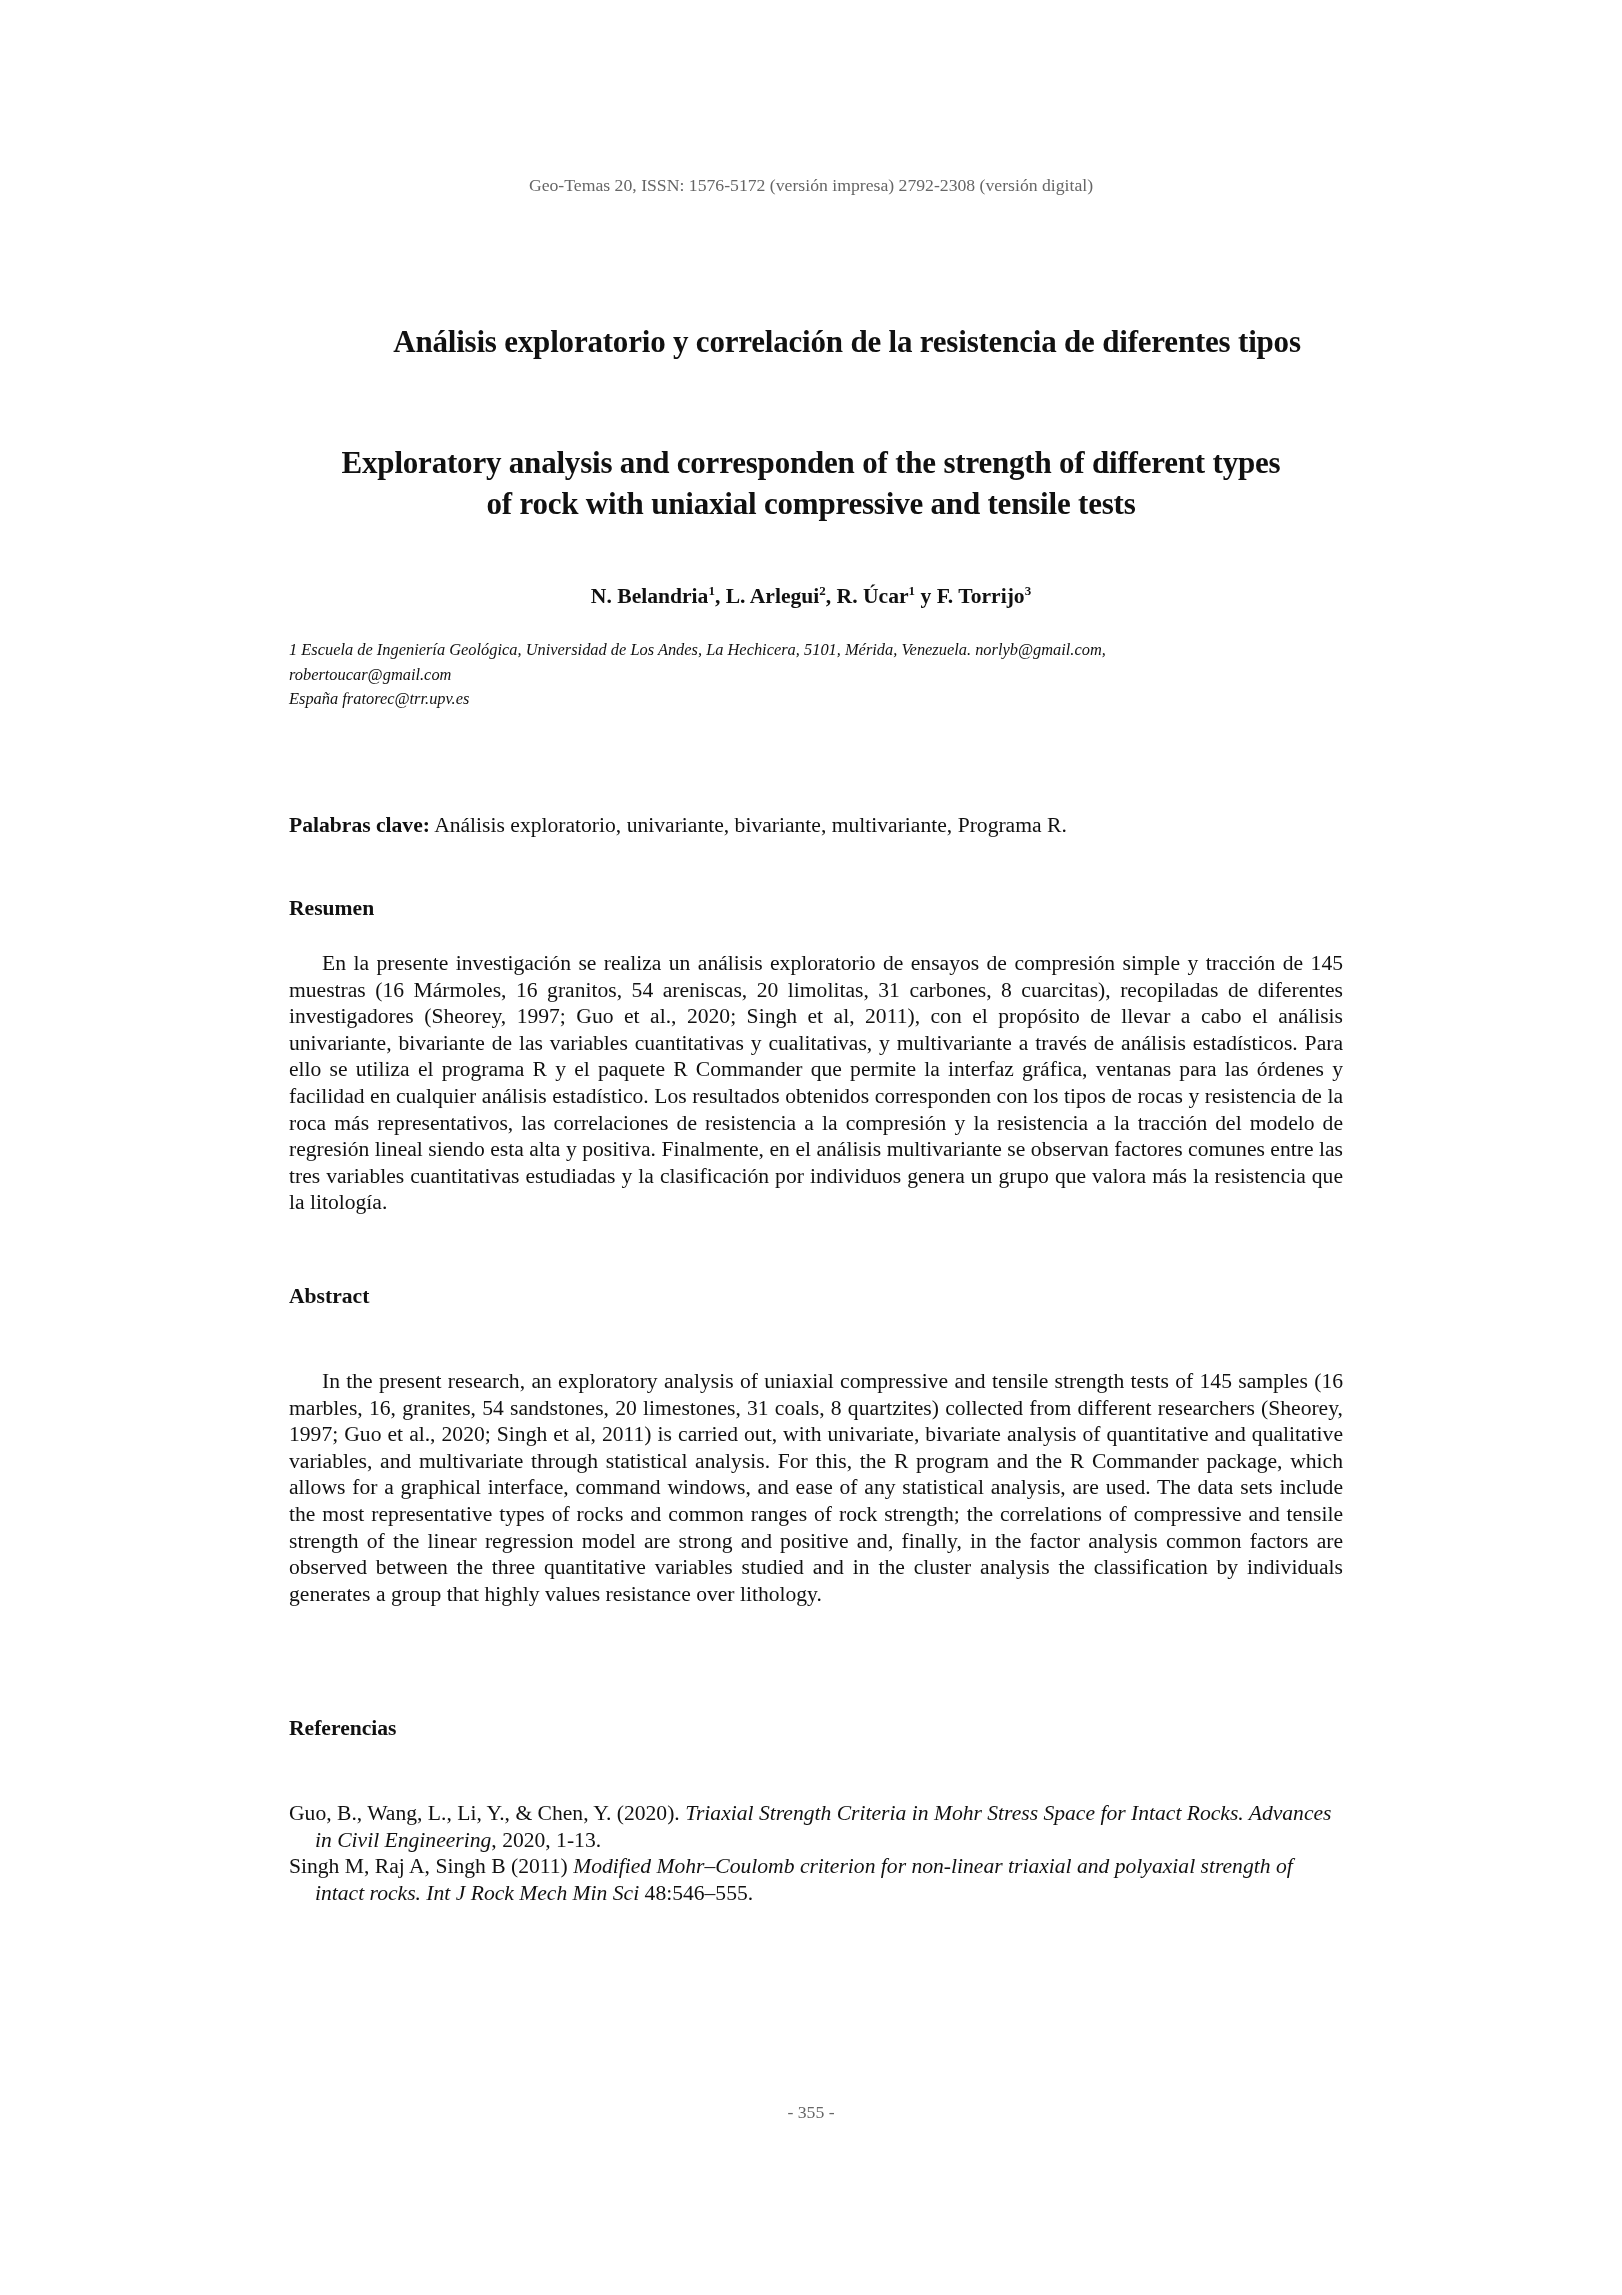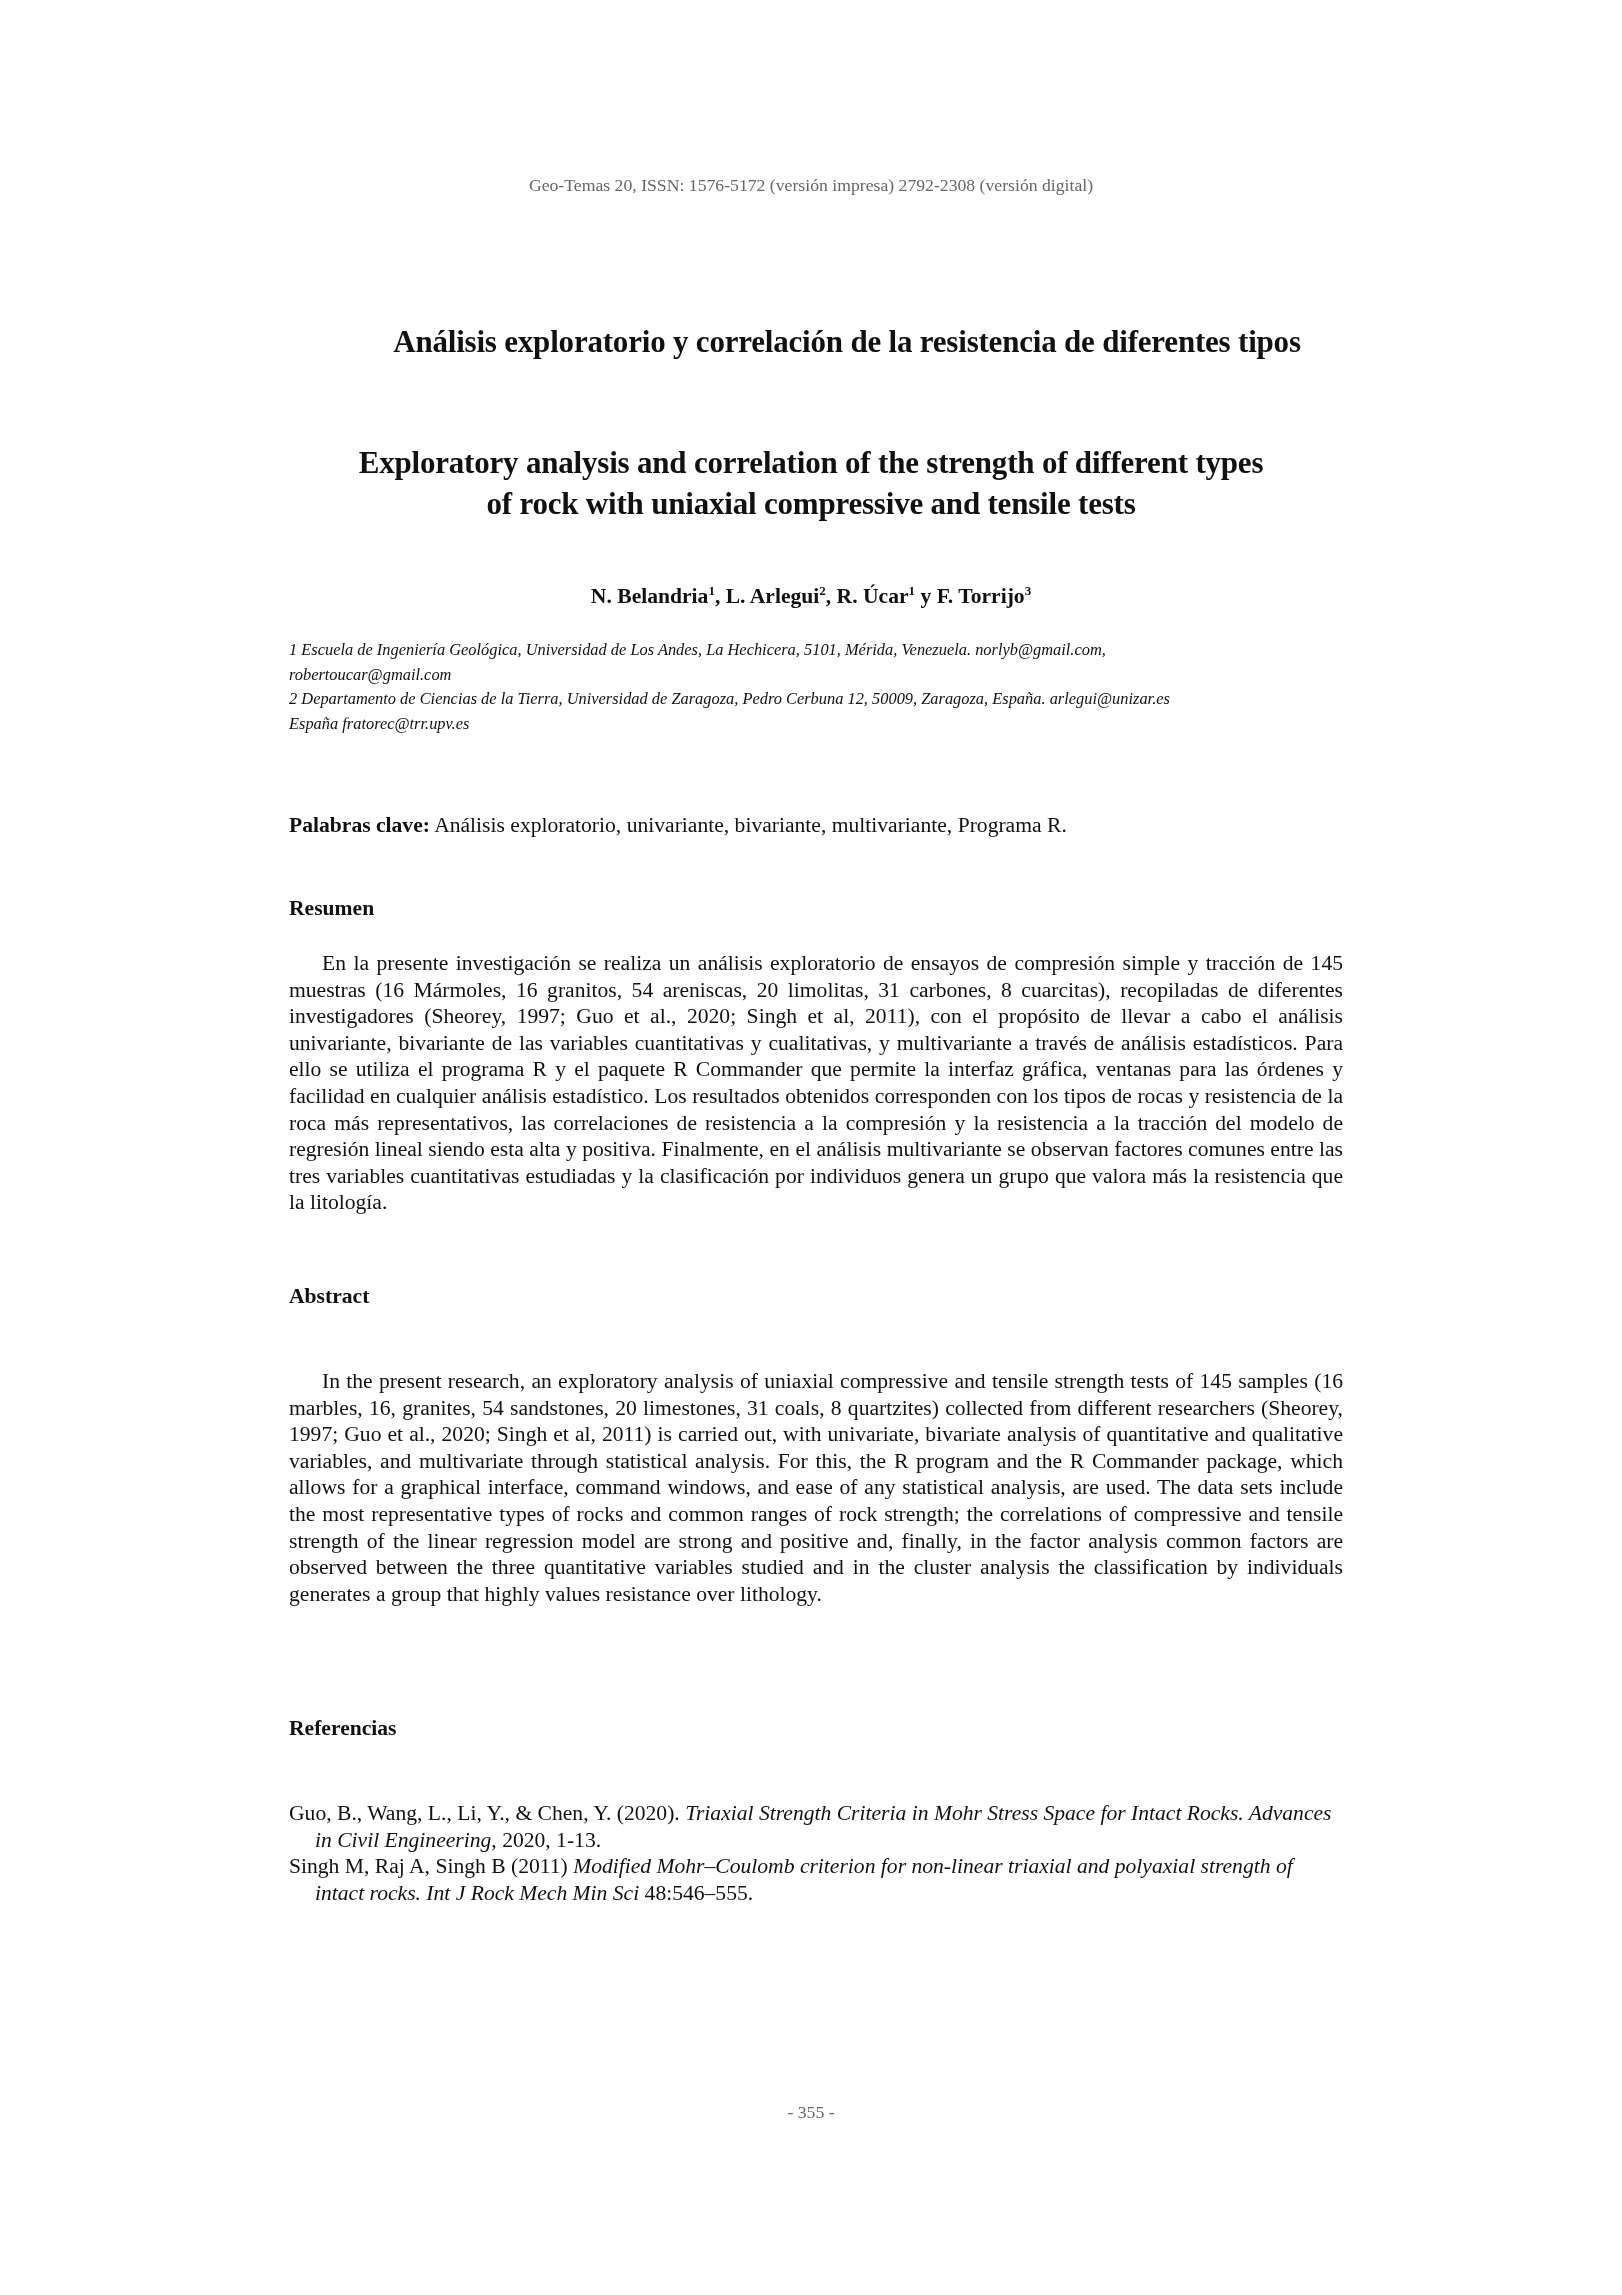--- a/index.html
+++ b/index.html
@@ -57,32 +57,31 @@
 </head>
 <body>
 
 <div class="page-header">Geo-Temas 20, ISSN: 1576-5172 (versión impresa) 2792-2308 (versión digital)</div>
 
 <div class="titles title-es">
   <div class="title-line">Análisis exploratorio y correlación de la resistencia de diferentes tipos</div>
 </div>
 
 <div class="titles title-en">
-  <div class="title-line">Exploratory analysis and correlation of the strength of different types</div>
+  <div class="title-line">Exploratory analysis and corresponden of the strength of different types</div>
   <div class="title-line">of rock with uniaxial compressive and tensile tests</div>
 </div>
 
 <div class="authors">
   <span><span>N. Belandria</span><sup>1</sup><span>, </span></span><span><span>L. Arlegui</span><sup>2</sup><span>, </span></span><span><span>R. Úcar</span><sup>1</sup><span> y </span></span><span><span>F. Torrijo</span><sup>3</sup></span>
 </div>
 
 <div class="affils">
   <div class="affil-line">1 Escuela de Ingeniería Geológica, Universidad de Los Andes, La Hechicera, 5101, Mérida, Venezuela. norlyb@gmail.com,</div>
   <div class="affil-line">robertoucar@gmail.com</div>
-  <div class="affil-line">2 Departamento de Ciencias de la Tierra, Universidad de Zaragoza, Pedro Cerbuna 12, 50009, Zaragoza, España. arlegui@unizar.es</div>
   <div class="affil-line">España fratorec@trr.upv.es</div>
 </div>
 
 <div class="keywords">
   <b>Palabras clave:</b><span> Análisis exploratorio, univariante, bivariante, multivariante, Programa R.</span>
 </div>
 
 <div class="section-head" style="top:896px;">Resumen</div>
 <p class="abstract-body" style="top:950px; margin:0;">En la presente investigación se realiza un análisis exploratorio de ensayos de compresión simple y tracción de 145 muestras (16 Mármoles, 16 granitos, 54 areniscas, 20 limolitas, 31 carbones, 8 cuarcitas), recopiladas de diferentes investigadores (Sheorey, 1997; Guo et al., 2020; Singh et al, 2011), con el propósito de llevar a cabo el análisis univariante, bivariante de las variables cuantitativas y cualitativas, y multivariante a través de análisis estadísticos. Para ello se utiliza el programa R y el paquete R Commander que permite la interfaz gráfica, ventanas para las órdenes y facilidad en cualquier análisis estadístico. Los resultados obtenidos corresponden con los tipos de rocas y resistencia de la roca más representativos, las correlaciones de resistencia a la compresión y la resistencia a la tracción del modelo de regresión lineal siendo esta alta y positiva. Finalmente, en el análisis multivariante se observan factores comunes entre las tres variables cuantitativas estudiadas y la clasificación por individuos genera un grupo que valora más la resistencia que la litología.</p>
 

